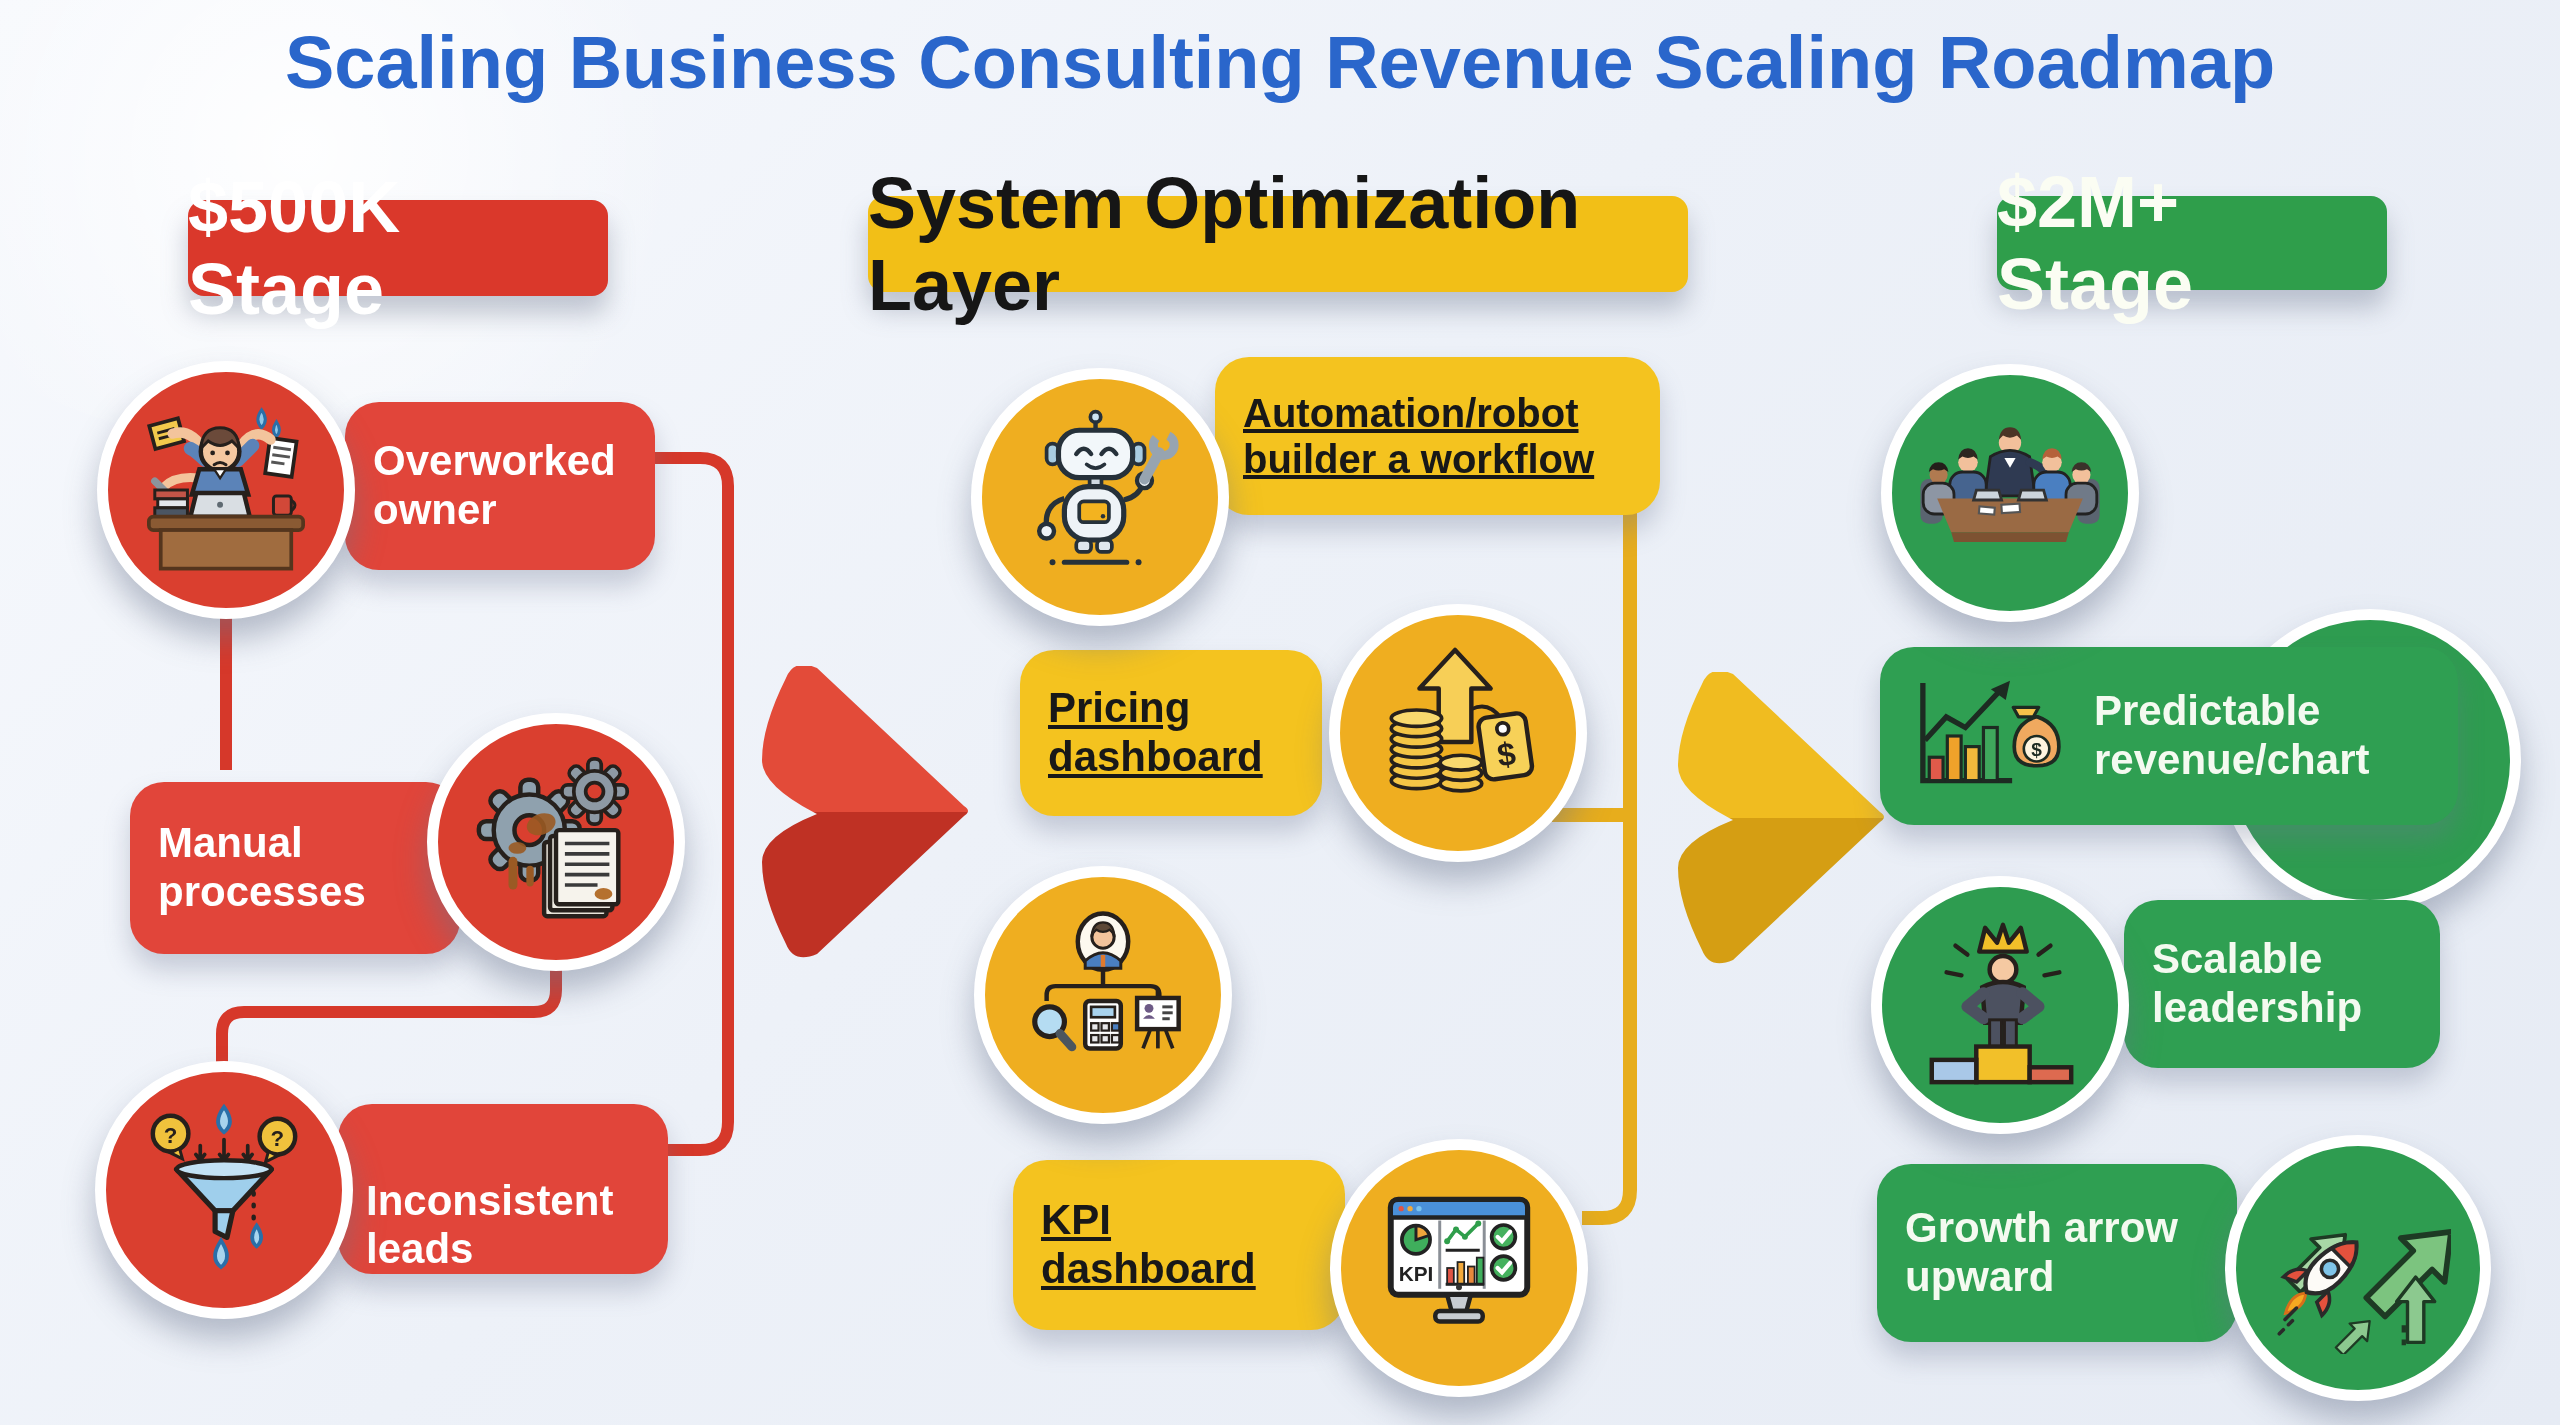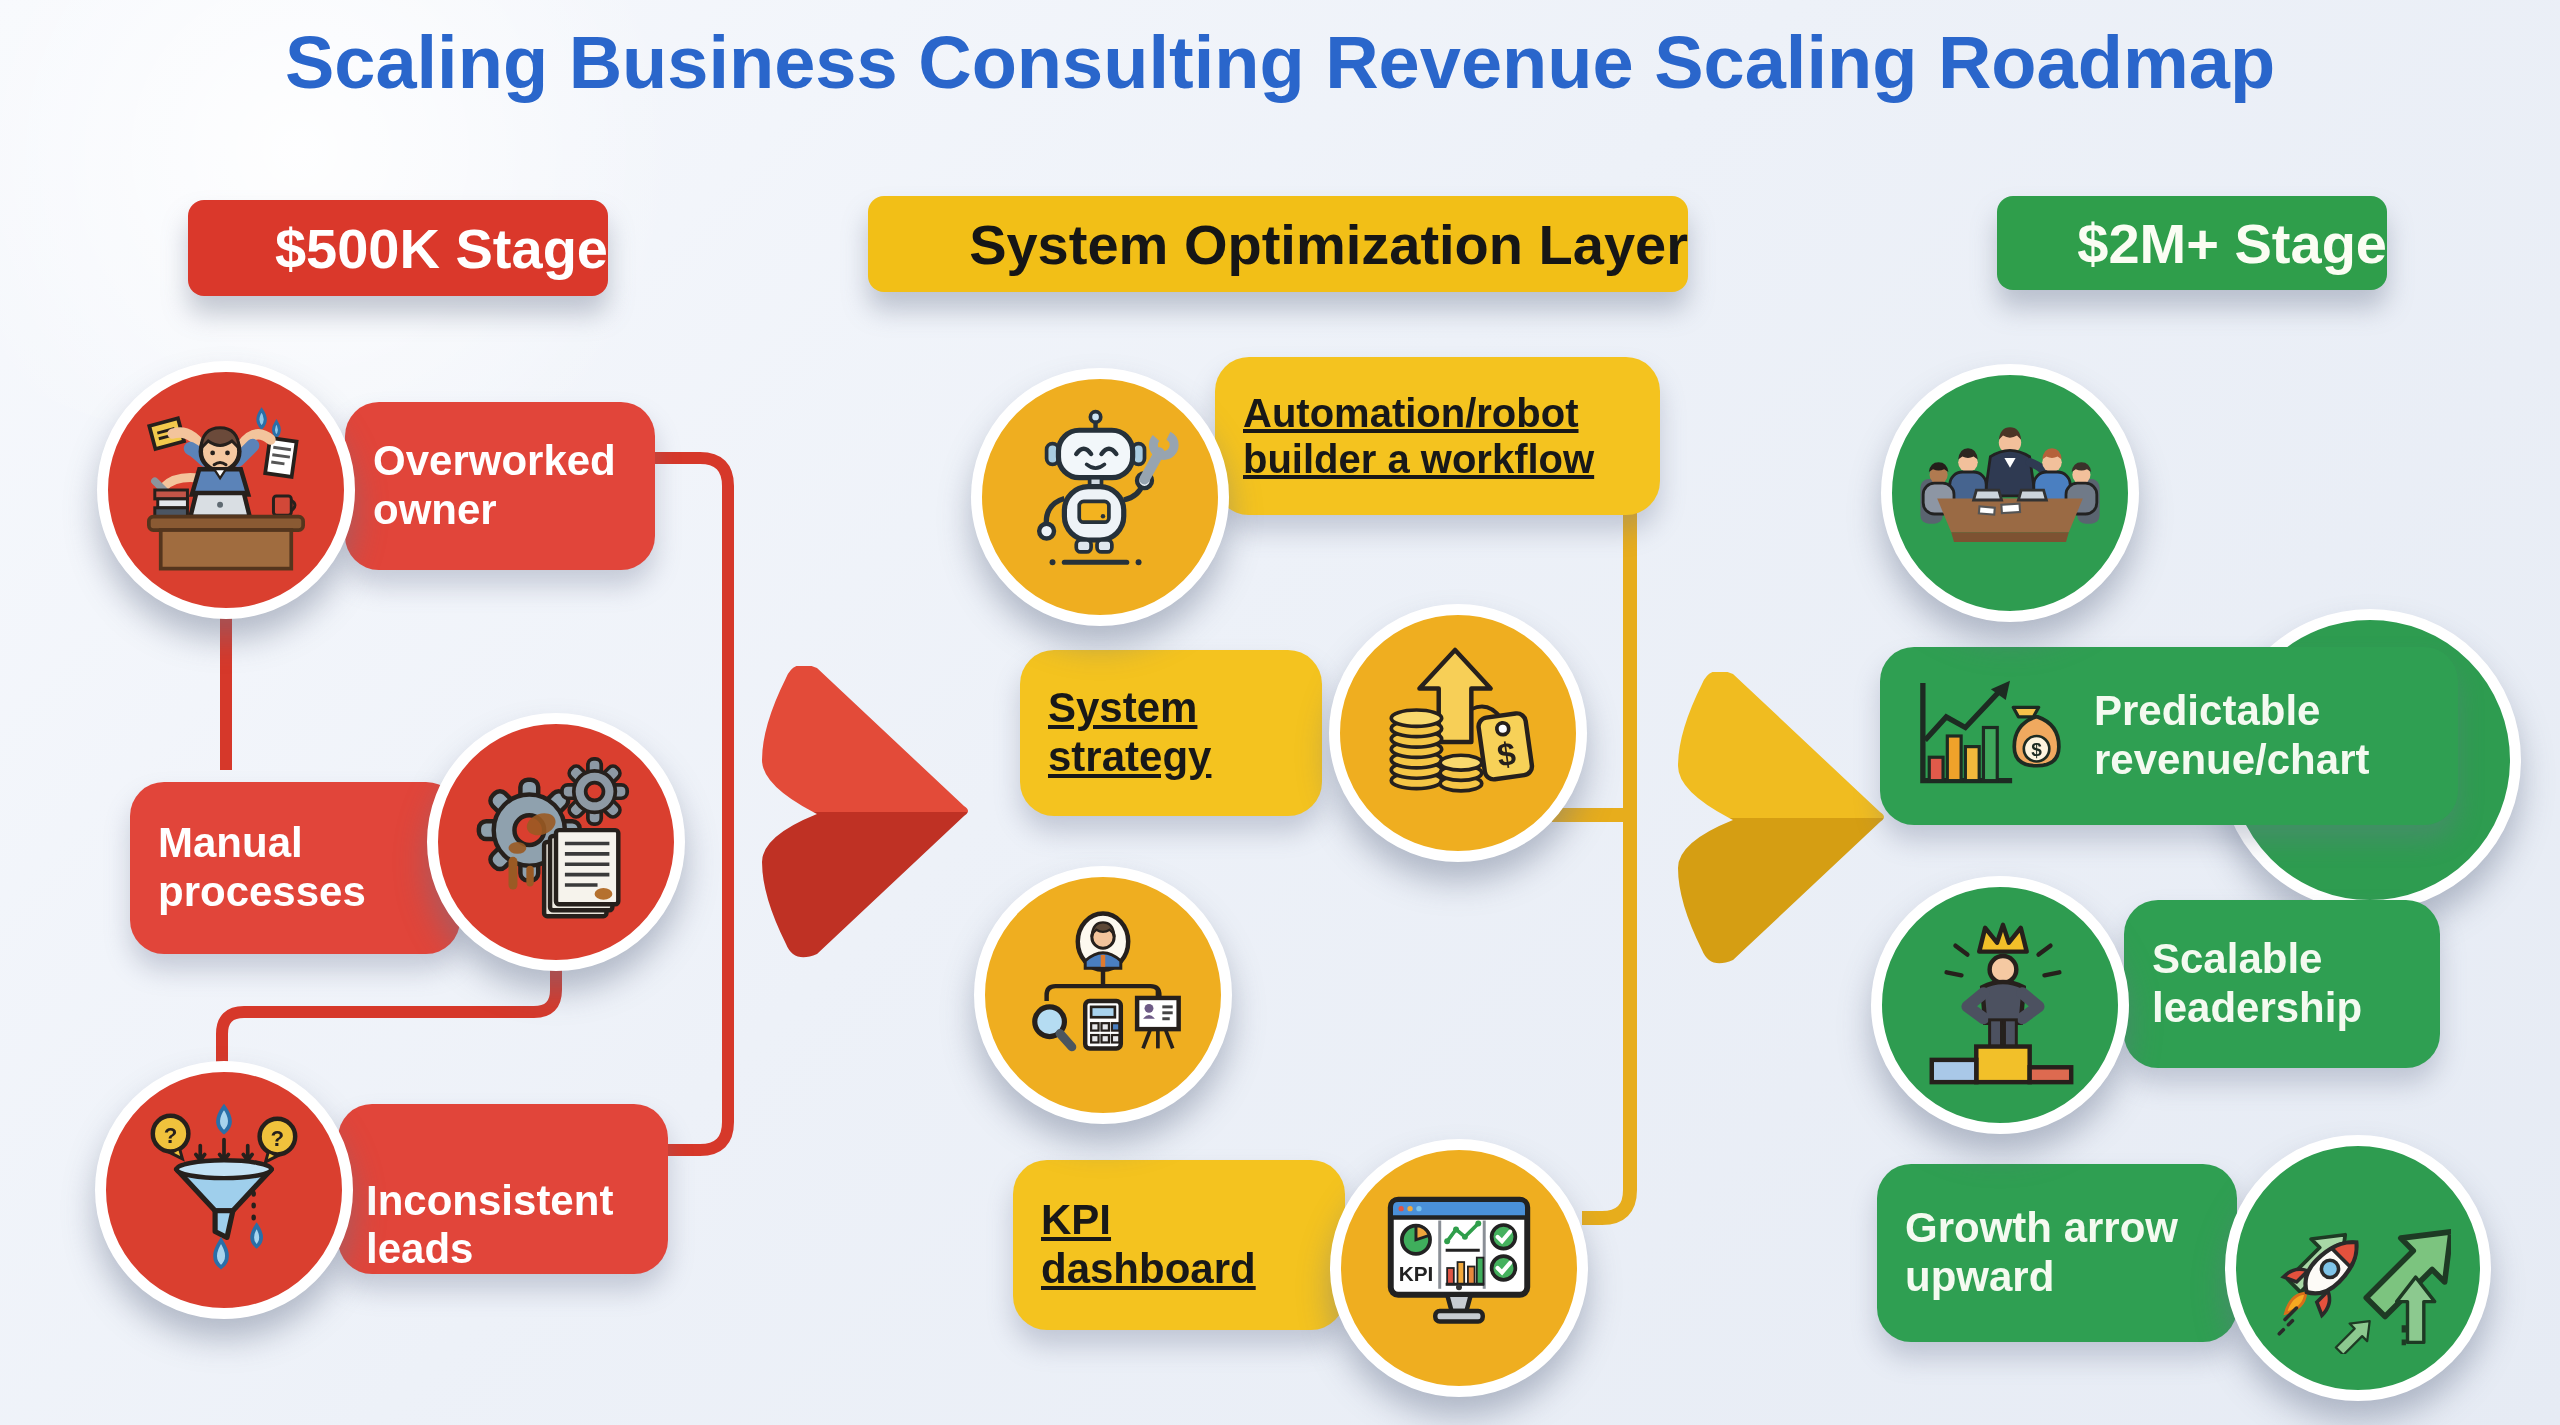--- a/index.html
+++ b/index.html
@@ -2,22 +2,22 @@
 <html><head>
 <meta charset="utf-8">
 <style>
   html,body{margin:0;padding:0;}
   body{font-family:"Liberation Sans", sans-serif;}
   .canvas{position:relative;width:2560px;height:1425px;overflow:hidden;
           background:linear-gradient(135deg,#f7f9fd 0%,#edf1f8 45%,#e6ebf4 100%);}
   .glow{position:absolute;border-radius:50%;background:radial-gradient(circle,rgba(255,255,255,.9),rgba(255,255,255,0) 70%);}
   .title{position:absolute;left:0;top:20px;width:100%;text-align:center;
          font-size:74px;font-weight:bold;color:#2a66cb;letter-spacing:0px;}
-  .badge{position:absolute;display:flex;align-items:center;justify-content:flex-end;
-         font-weight:bold;font-size:56px;border-radius:16px;z-index:3;
+  .badge{position:absolute;display:flex;align-items:center;justify-content:flex-start;
+         font-weight:bold;font-size:72px;border-radius:16px;z-index:3;
          box-shadow:0 18px 26px rgba(105,115,140,.38);}
   .badge.red{background:#da382b;color:#ffffff;}
   .badge.yellow{background:#f2bf17;color:#161616;}
   .badge.green{background:#2f9e4b;color:#fbfdf3;}
   .pill{position:absolute;display:flex;align-items:center;box-sizing:border-box;
         font-weight:bold;font-size:42px;line-height:1.16;border-radius:34px;
         padding:0 28px;z-index:3;box-shadow:0 16px 26px rgba(108,118,145,.33);}
   .pill.red{background:#e1453a;color:#ffffff;}
   .pill.yellow{background:#f4c31f;color:#181818;text-decoration:underline;}
   .pill.green{background:#2f9f52;color:#f4faf0;}
@@ -197,21 +197,21 @@
       <line x1="80" y1="62" x2="80" y2="84" stroke="#26201c" stroke-width="3" stroke-dasharray="1 7" stroke-linecap="round"></line>
       <path d="M58 94 q-8 12 0 18 q8 -6 0 -18 z" fill="#a8d4ee" stroke="#2a6fa8" stroke-width="2.5"></path>
       <path d="M82 84 q-6 9 0 14 q6 -5 0 -14 z" fill="#a8d4ee" stroke="#2a6fa8" stroke-width="2.5"></path>
     </svg>
   </div>
 
   <div class="pill yellow fs40" style="left:1215px;top:357px;width:445px;height:158px;">
     <span>Automation/robot builder a workflow</span>
   </div>
   <div class="pill yellow" style="left:1020px;top:650px;width:302px;height:166px;">
-    <span>System strategy</span>
+    <span>Pricing dashboard</span>
   </div>
   <div class="pill yellow" style="left:1013px;top:1160px;width:332px;height:170px;">
     <span>KPI dashboard</span>
   </div>
 
   <div class="circle yellow" style="left:971px;top:368px;width:236px;height:236px;">
     <svg width="178" height="178" viewBox="0 0 120 120">
       <line x1="57" y1="7" x2="57" y2="15" stroke="#26313a" stroke-width="3"></line>
       <circle cx="57" cy="6" r="3.5" fill="#cde4f2" stroke="#26313a" stroke-width="2.5"></circle>
       <rect x="24" y="24" width="8" height="14" rx="4" fill="#a9cde1" stroke="#26313a" stroke-width="2.5"></rect>

